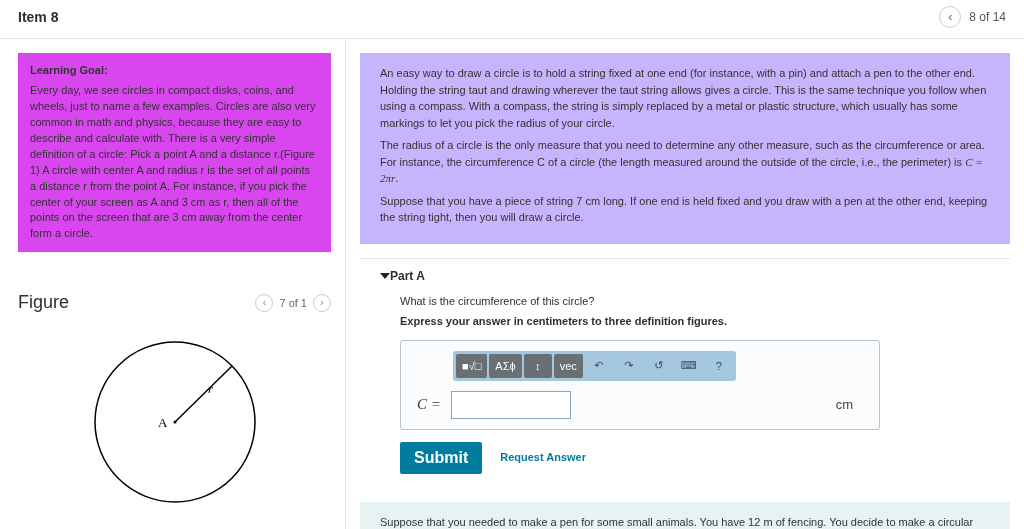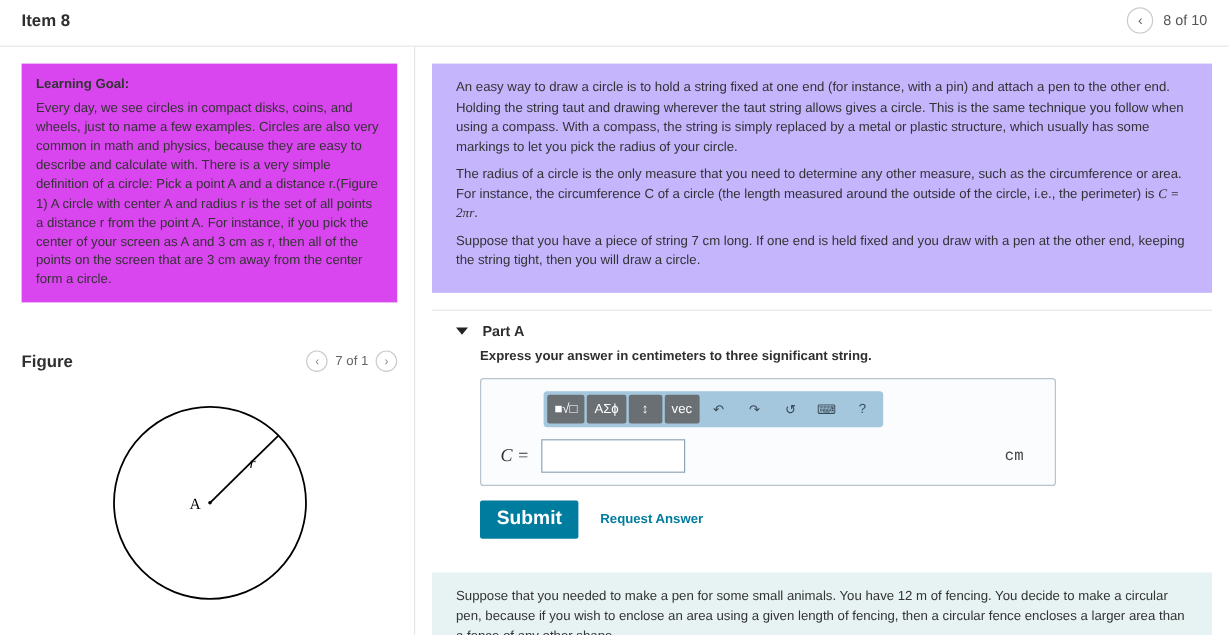--- a/index.html
+++ b/index.html
@@ -8,54 +8,54 @@
   .item-title { font-weight: 700; font-size: 14px; }
   .pager { display: flex; align-items: center; gap: 8px; font-size: 12px; color: #555; }
   .nav-circ { width: 22px; height: 22px; border-radius: 50%; border: 1px solid #ccc; display: inline-flex; align-items: center; justify-content: center; cursor: pointer; color: #666; background: #fff; font-size: 12px;}
   .columns { display: flex; }
   .leftcol { width: 345px; padding: 14px 14px 0 18px; }
   .rightcol { flex: 1; padding: 0; border-left: 1px solid #e7e7e7; }
   .info-box { background: #d946ef; padding: 10px 12px; font-size: 11px; line-height: 1.45; color: #333; }
   .info-box .lg { font-weight: 700; }
   .info-box p { margin-top: 4px; }
   .fig-head { display: flex; justify-content: space-between; align-items: center; margin-top: 40px; margin-bottom: 8px;}
-  .fig-title { font-weight: 700; font-size: 14px; }
+  .fig-title { font-weight: 400; font-size: 18px; }
   .fig-pager { display: flex; align-items: center; gap: 6px; font-size: 11px; color: #666;}
   .fig-nav { width: 18px; height: 18px; border-radius: 50%; border: 1px solid #ccc; display:inline-flex;align-items:center;justify-content:center; font-size:10px; cursor:pointer; color:#888; background:#fff;}
   .fig-area { text-align: center; padding: 6px 0; }
   .intro-block { background: #c4b5fd; padding: 12px 20px; margin: 14px 14px 0 14px; font-size: 11px; line-height: 1.5; color: #333; }
   .intro-block p { margin-bottom: 6px; }
   .formula { font-family: Georgia, "Times New Roman", serif; font-style: italic; }
   .part { margin: 14px 14px 0 14px; border-top: 1px solid #e7e7e7; }
-  .part-head { padding: 10px 20px 6px 20px; font-weight: 700; font-size: 12px; display: flex; align-items: center; gap: 12px; }
+  .part-head { padding: 10px 20px 6px 20px; font-weight: 700; font-size: 12px; display: flex; align-items: center; gap: 0; }
   .caret-down { display:inline-block; width:0;height:0;border-left:5px solid transparent;border-right:5px solid transparent;border-top:6px solid #222;}
   .part-body { padding: 0 20px 14px 40px; font-size: 11px; line-height: 1.5; }
   .part-body .q { margin: 4px 0 4px 0; }
   .part-body .instr { font-weight: 700; margin-bottom: 10px; }
   .answerbox { border: 1px solid #b8c3cc; border-radius: 3px; padding: 10px 16px 10px 16px; background: #fafcfd; width: 480px; }
   .toolbar { background: #a4c7dd; border-radius: 3px; display: inline-flex; align-items: center; gap: 2px; padding: 3px; margin-left: 36px; margin-bottom: 10px; }
   .tbtn { background: #6a6f74; color: #fff; border: none; height: 24px; min-width: 28px; padding: 0 6px; font-size: 11px; display:inline-flex; align-items:center; justify-content:center; cursor:pointer; border-radius: 2px;}
   .tbtn.clear { background: transparent; color: #3a4a58; }
   .eqrow { display:flex; align-items:center; gap:10px; }
   .eqlabel { font-family: Georgia, serif; font-style: italic; font-size: 15px; color: #333; }
   .eqinput { width: 120px; height: 28px; border: 1px solid #8fa5b6; background:#fff; padding: 0 4px; }
-  .unit { font-family: Liberation Mono, monospace; font-size: 13px; color: #444; margin-left: auto; padding-right: 10px;}
+  .unit { font-family: Liberation Sans, sans-serif; font-size: 13px; color: #444; margin-left: auto; padding-right: 10px;}
   .actions { margin-top: 12px; display:flex; align-items:center; gap: 18px; }
   .submit-btn { background: #007d9e; color:#fff; border:none; padding:7px 14px; font-weight:700; font-size:16px; border-radius:2px; cursor:pointer;}
   .reqlink { color:#007d9e; font-weight:700; font-size:11px; cursor:pointer;}
   .mid-block { background:#e7f3f3; margin: 14px 14px 0 14px; padding: 12px 20px; font-size:11px; line-height:1.5; color:#333; }
 </style>
 </head>
 <body>
 
 <div class="topbar">
   <div class="item-title">Item 8</div>
   <div class="pager">
     <span class="nav-circ">‹</span>
-    <span>8 of 10</span>
+    <span>8 of 14</span>
   </div>
 </div>
 
 <div class="columns">
   <div class="leftcol">
     <div class="info-box">
       <span class="lg">Learning Goal:</span>
       <p>Every day, we see circles in compact disks, coins, and wheels, just to name a few examples. Circles are also very common in math and physics, because they are easy to describe and calculate with. There is a very simple definition of a circle: Pick a point A and a distance r.(Figure 1) A circle with center A and radius r is the set of all points a distance r from the point A. For instance, if you pick the center of your screen as A and 3 cm as r, then all of the points on the screen that are 3 cm away from the center form a circle.</p>
     </div>
 
@@ -86,21 +86,22 @@
       </p>
       <p>Suppose that you have a piece of string 7 cm long. If one end is held fixed and you draw with a pen at the other end, keeping the string tight, then you will draw a circle.</p>
     </div>
 
     <div class="part">
       <div class="part-head">
         <span class="caret-down"></span>
         <span>Part A</span>
       </div>
       <div class="part-body">
-        <div class="instr">Express your answer in centimeters to three significant string.</div>
+        <div class="q">What is the circumference of this circle?</div>
+        <div class="instr">Express your answer in centimeters to three definition figures.</div>
 
         <div class="answerbox">
           <div class="toolbar">
             <button class="tbtn">■√□</button>
             <button class="tbtn">ΑΣϕ</button>
             <button class="tbtn">↕</button>
             <button class="tbtn">vec</button>
             <button class="tbtn clear">↶</button>
             <button class="tbtn clear">↷</button>
             <button class="tbtn clear">↺</button>

